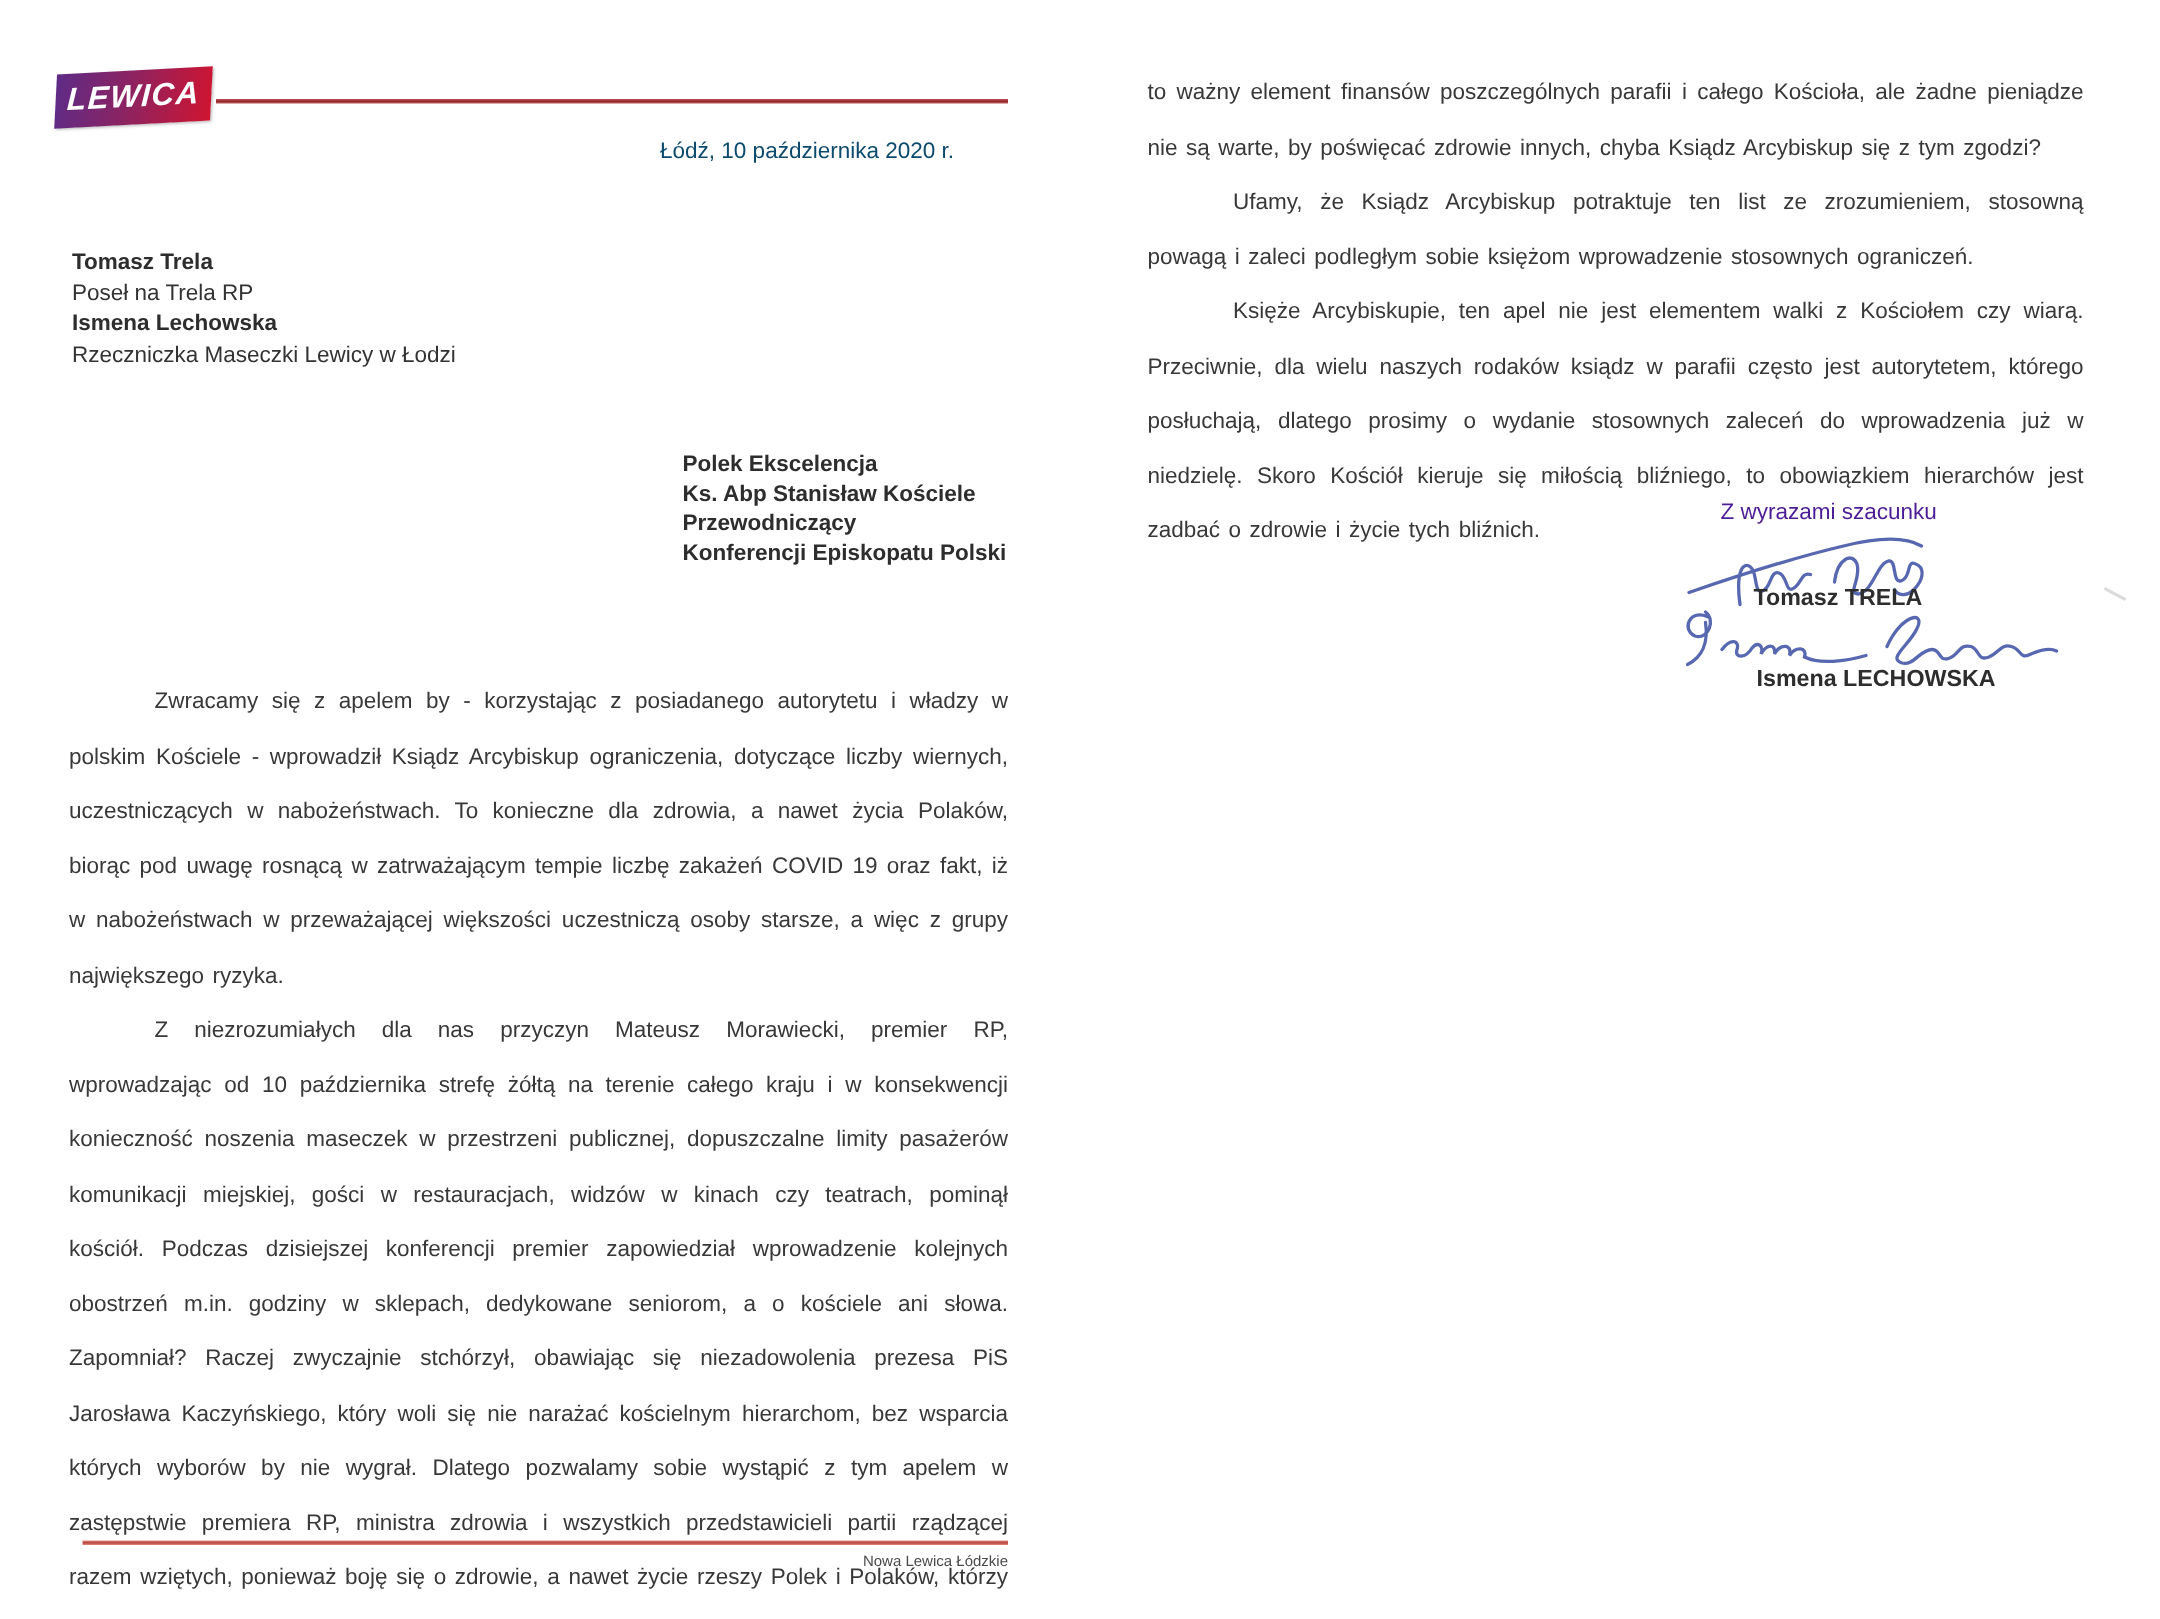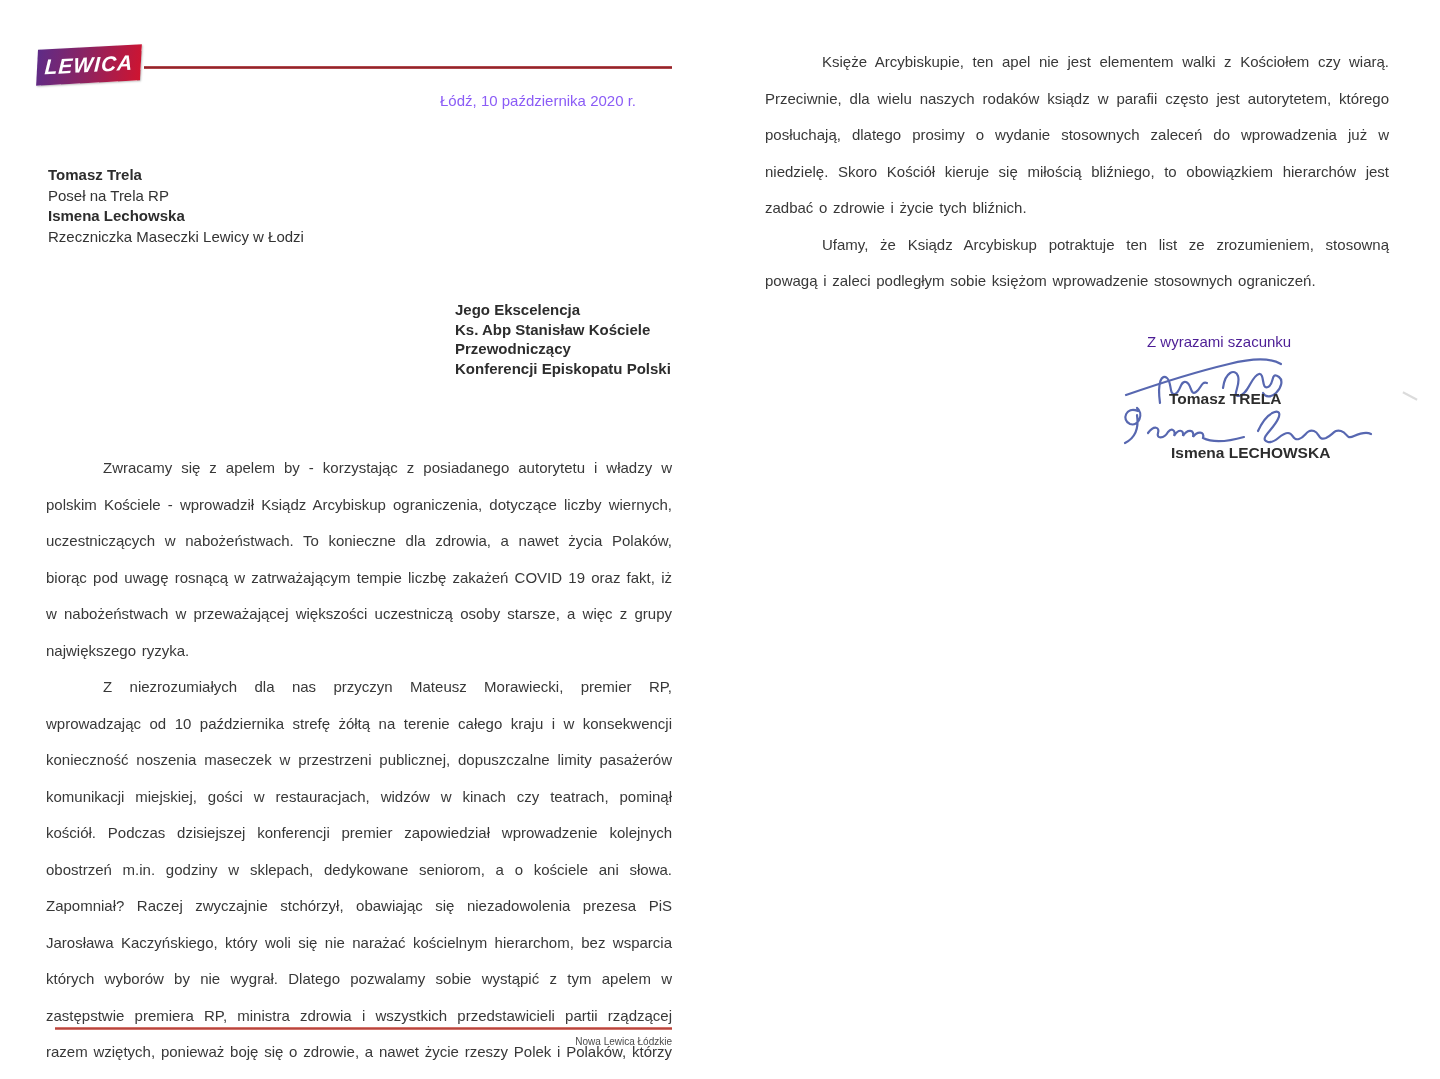--- a/index.html
+++ b/index.html
@@ -12,21 +12,21 @@
   .logo{
     position:absolute;left:-9px;top:47px;width:104px;height:36px;
     background:linear-gradient(97deg,#5e2b87 0%,#8e2360 48%,#cf1430 100%);
     transform:rotate(-3deg) skewX(-6deg);
     display:flex;align-items:center;justify-content:center;
     color:#ffffff;font-weight:bold;font-style:italic;font-size:21px;letter-spacing:1px;
     box-shadow:1px 1px 2px rgba(0,0,0,.25);
   }
   .header-rule{position:absolute;left:98px;top:66px;width:528px;height:3px;
     background:linear-gradient(#c2565a,#8e262b 50%,#c2565a);}
-  .date{position:absolute;top:92px;right:36px;font-size:15px;color:#8b5cf6;}
+  .date{position:absolute;top:92px;right:36px;font-size:15px;color:#0c4a6e;}
   .sender{position:absolute;left:2px;top:165px;font-size:15px;line-height:20.5px;color:#333;}
   .sender .b{font-weight:bold;color:#2d2d2d;}
   .recipient{position:absolute;left:409px;top:300px;font-size:15px;line-height:19.5px;
     font-weight:bold;color:#2d2d2d;}
   .body-text{position:absolute;left:0;width:100%;font-size:15px;line-height:36.5px;
     text-align:justify;color:#383838;word-spacing:1.5px;}
   .body-text p{margin:0;text-indent:57px;}
   .body-text p.noindent{text-indent:0;}
   .left-body{top:450px;}
   .footer-rule{position:absolute;left:9px;top:1027px;width:617px;height:3px;
@@ -62,42 +62,43 @@
     <div class="date">Łódź, 10 października 2020 r.</div>
 
     <div class="sender">
       <div class="b">Tomasz Trela</div>
       <div>Poseł na Trela RP</div>
       <div class="b">Ismena Lechowska</div>
       <div>Rzeczniczka Maseczki Lewicy w Łodzi</div>
     </div>
 
     <div class="recipient">
-      <div>Jego Ekscelencja</div>
+      <div>Polek Ekscelencja</div>
       <div>Ks. Abp  Stanisław Kościele</div>
       <div>Przewodniczący</div>
       <div>Konferencji Episkopatu Polski</div>
     </div>
 
     <div class="body-text left-body">
       <p>Zwracamy się z apelem by - korzystając z posiadanego autorytetu i władzy w polskim Kościele - wprowadził Ksiądz Arcybiskup ograniczenia, dotyczące liczby wiernych, uczestniczących w nabożeństwach. To konieczne dla zdrowia, a nawet życia Polaków, biorąc pod uwagę rosnącą w zatrważającym tempie liczbę zakażeń COVID 19 oraz fakt, iż w nabożeństwach w przeważającej większości uczestniczą osoby starsze, a więc z grupy największego ryzyka.</p>
       <p>Z niezrozumiałych dla nas przyczyn Mateusz Morawiecki, premier RP, wprowadzając od 10 października strefę żółtą na terenie całego kraju i w konsekwencji konieczność noszenia maseczek w przestrzeni publicznej, dopuszczalne limity pasażerów komunikacji miejskiej, gości w restauracjach, widzów w kinach czy teatrach, pominął kościół. Podczas dzisiejszej konferencji premier zapowiedział wprowadzenie kolejnych obostrzeń m.in. godziny w sklepach, dedykowane seniorom, a o kościele ani słowa. Zapomniał? Raczej zwyczajnie stchórzył, obawiając się niezadowolenia prezesa PiS Jarosława Kaczyńskiego, który woli się nie narażać kościelnym hierarchom, bez wsparcia których wyborów by nie wygrał. Dlatego pozwalamy sobie wystąpić z tym apelem w zastępstwie premiera RP, ministra zdrowia i wszystkich przedstawicieli partii rządzącej razem wziętych, ponieważ boję się o zdrowie, a nawet życie rzeszy Polek i Polaków, którzy w niedzielę zjawią się na nabożeństwach. Maseczki podobno są obowiązkowe, ale żaden ksiądz nie wyprosi przecież nikogo z mszy świętej za brak maseczki. Rozumiemy także, że niedzielna taca,</p>
     </div>
 
     <div class="footer-rule"></div>
     <div class="footer">
       <div class="l1">Nowa Lewica Łódzkie</div>
     </div>
   </div>
 
   <div class="page-right">
 
     <div class="body-text right-body">
+      <p class="noindent">to ważny element finansów poszczególnych parafii i całego Kościoła, ale żadne pieniądze nie są warte, by poświęcać zdrowie innych, chyba Ksiądz Arcybiskup się z tym zgodzi?</p>
+      <p>Ufamy, że Ksiądz Arcybiskup potraktuje ten list ze zrozumieniem, stosowną powagą i zaleci podległym sobie księżom wprowadzenie stosownych ograniczeń.</p>
       <p>Księże Arcybiskupie, ten apel nie jest elementem walki z Kościołem czy wiarą. Przeciwnie, dla wielu naszych rodaków ksiądz w parafii często jest autorytetem, którego posłuchają, dlatego prosimy o wydanie stosownych zaleceń do wprowadzenia już w niedzielę. Skoro Kościół kieruje się miłością bliźniego, to obowiązkiem hierarchów jest zadbać o zdrowie i życie tych bliźnich.</p>
-      <p>Ufamy, że Ksiądz Arcybiskup potraktuje ten list ze zrozumieniem, stosowną powagą i zaleci podległym sobie księżom wprowadzenie stosownych ograniczeń.</p>
     </div>
 
     <div class="closing">Z wyrazami szacunku</div>
 
     <svg class="sig-svg sig1" viewBox="0 0 165 58">
       <g fill="none" stroke="#4557a8" stroke-width="2.2" stroke-linecap="round" opacity="0.9">
         <path d="M3,46 C32,36 72,23 106,15 C126,10 146,8 158,15"></path>
         <path d="M37,54 C34,32 39,25 44,29 C49,33 46,47 52,45 C58,43 57,31 63,33 C69,35 67,47 73,43 C78,40 78,32 84,34"></path>
         <path d="M100,39 C102,23 112,19 115,27 C118,37 108,47 116,47 C126,45 128,27 136,25 C142,24 138,41 145,38 C152,35 147,22 156,28 C160,31 159,38 153,44 C148,49 142,48 140,44"></path>
       </g>

